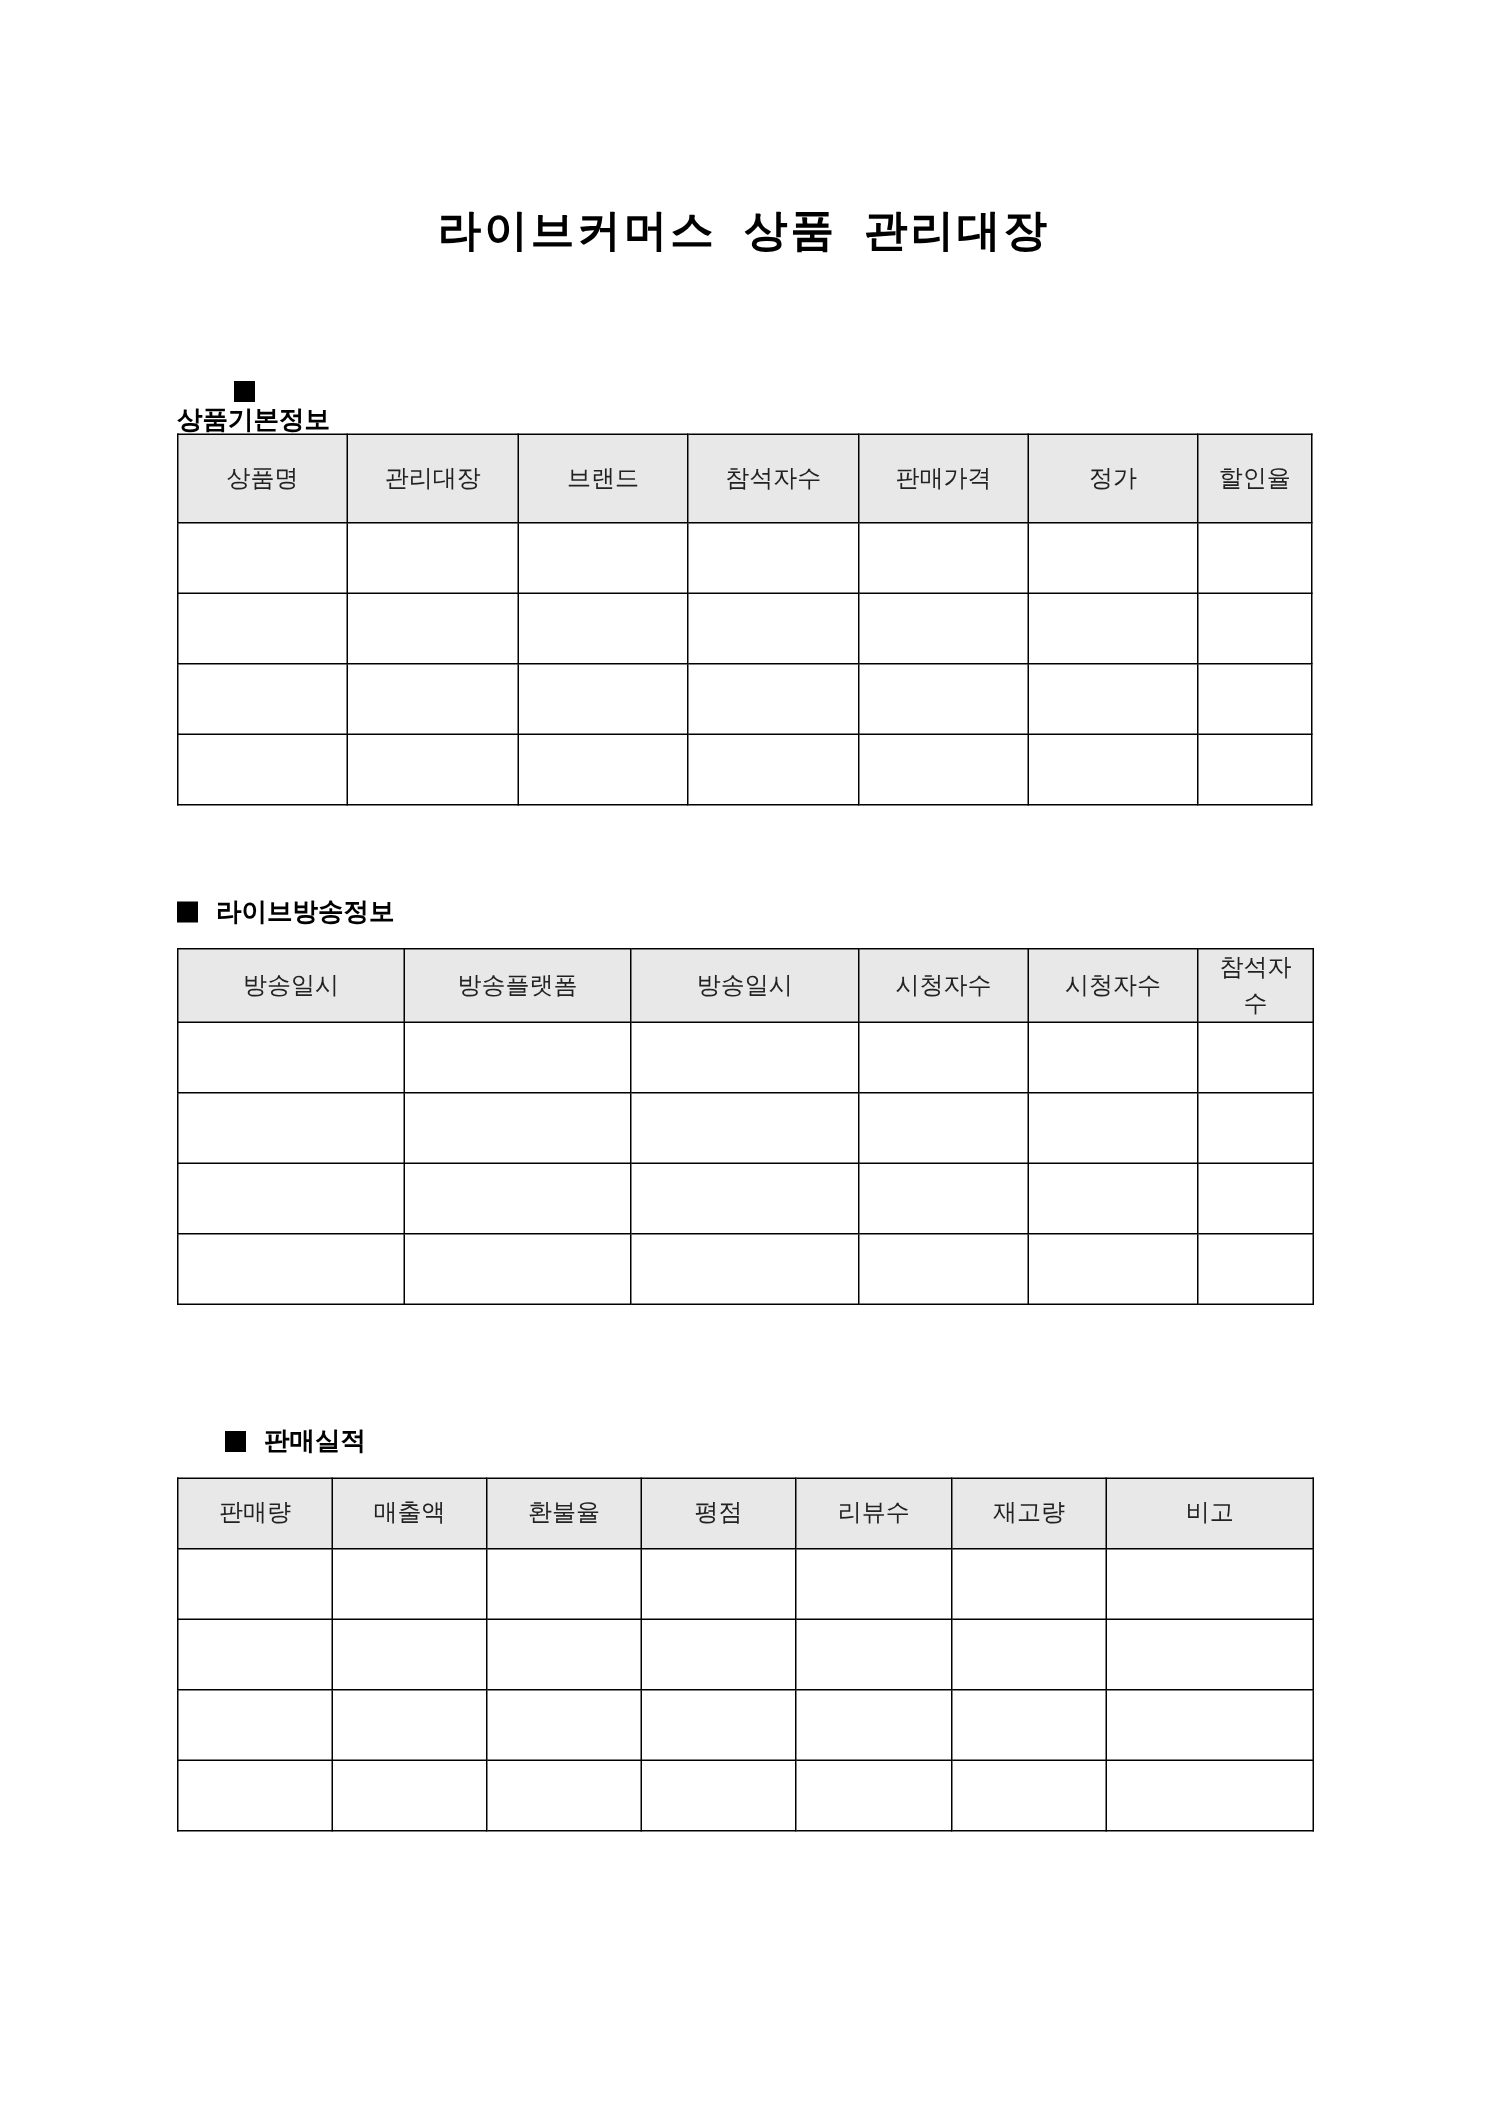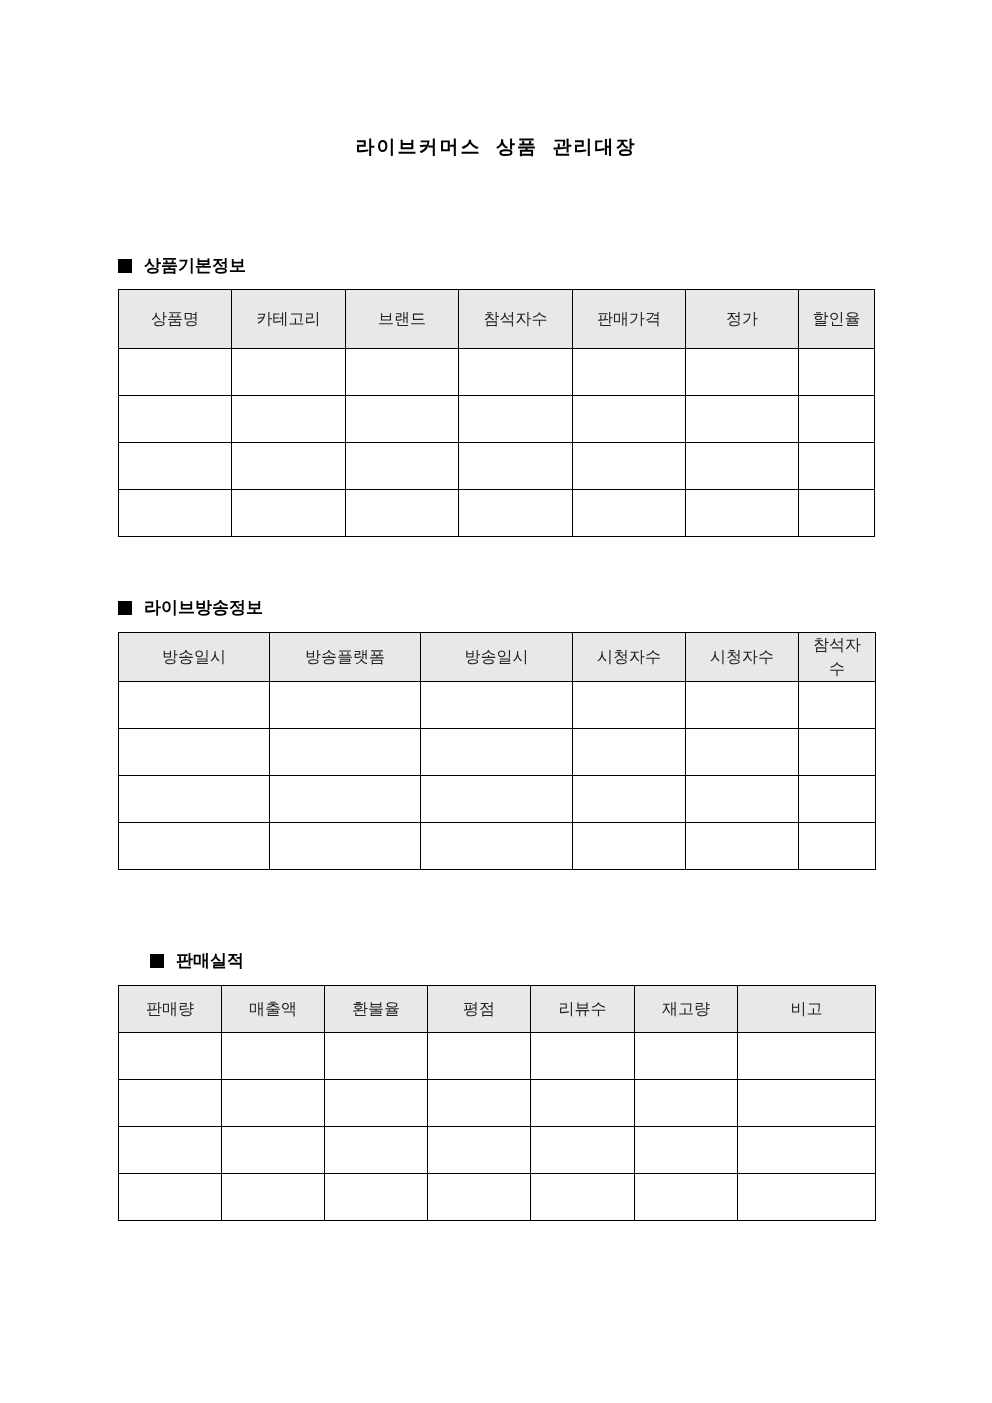--- a/index.html
+++ b/index.html
@@ -1,46 +1,46 @@
 <!DOCTYPE html>
 <html><head>
 <meta charset="utf-8">
 <style>
   html, body { margin: 0; padding: 0; background: #ffffff; }
   body { width: 992px; height: 1403px; position: relative; font-family: "DejaVu Sans", "Liberation Sans", sans-serif; color: #000; }
-  .title { position: absolute; top: 134px; left: 0; width: 992px; text-align: center; font-size: 19px; font-weight: bold; letter-spacing: 2px; word-spacing: 6px; }
+  .title { position: absolute; top: 134px; left: 0; width: 992px; text-align: center; font-size: 29px; font-weight: bold; letter-spacing: 2px; word-spacing: 6px; }
   .section-title { position: absolute; left: 118px; font-size: 17px; font-weight: bold; display: flex; align-items: center; }
   .square { display: inline-block; width: 14px; height: 14px; background: #000; margin-right: 12px; }
   table { position: absolute; left: 118px; border-collapse: collapse; table-layout: fixed; }
   td, th { border: 1px solid #000; padding: 0; text-align: center; vertical-align: middle; font-weight: normal; font-size: 16px; color: #222; }
   th { background: #e8e8e8; line-height: 24px; }
 </style>
 </head>
 <body>
 
 <div class="title">라이브커머스 상품 관리대장</div>
 
-<div class="section-title" style="top:254px;">
+<div class="section-title" style="top:254px;flex-direction:column;">
   <span class="square"></span>
   <span>상품기본정보</span>
 </div>
 <table style="top:289px; width:757px;">
   <colgroup>
     <col style="width:113px">
       <col style="width:114px">
       <col style="width:113px">
       <col style="width:114px">
       <col style="width:113px">
       <col style="width:113px">
       <col style="width:76px">
   </colgroup>
   <tbody>
       <tr style="height:59px;">
     <th>상품명</th>
-    <th>카테고리</th>
+    <th>관리대장</th>
     <th>브랜드</th>
     <th>참석자수</th>
     <th>판매가격</th>
     <th>정가</th>
     <th>할인율</th>
   </tr>
   <tr style="height:47px;">
     <td></td>
         <td></td>
         <td></td>

